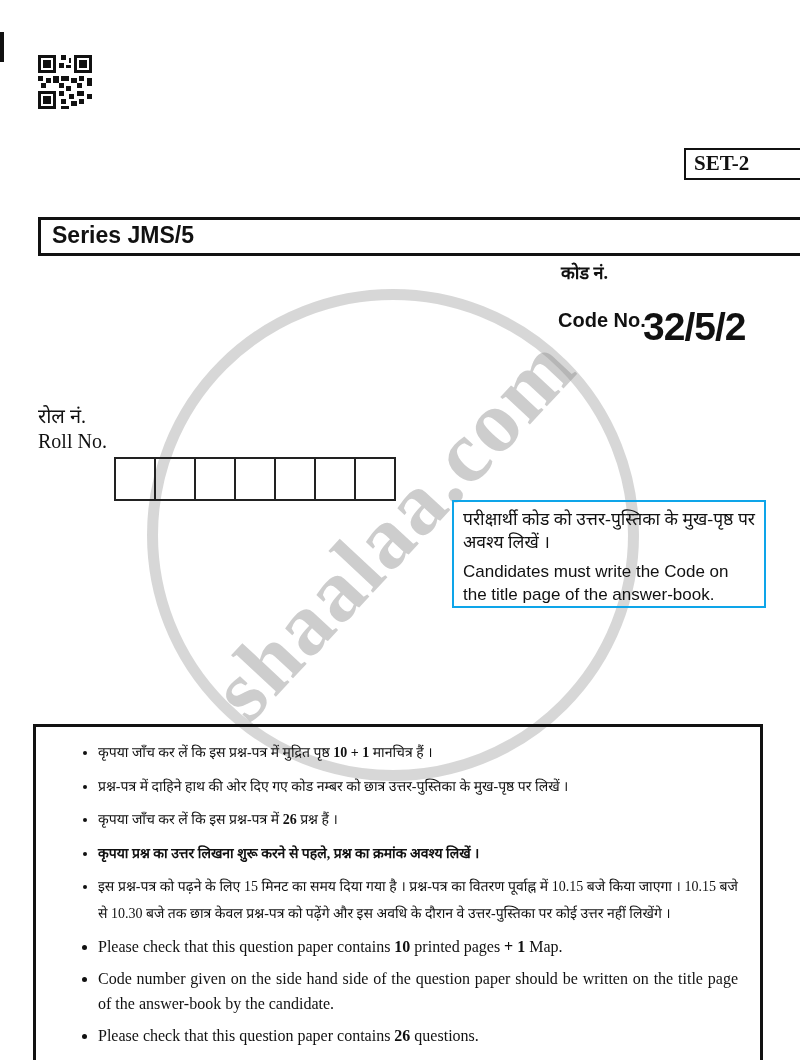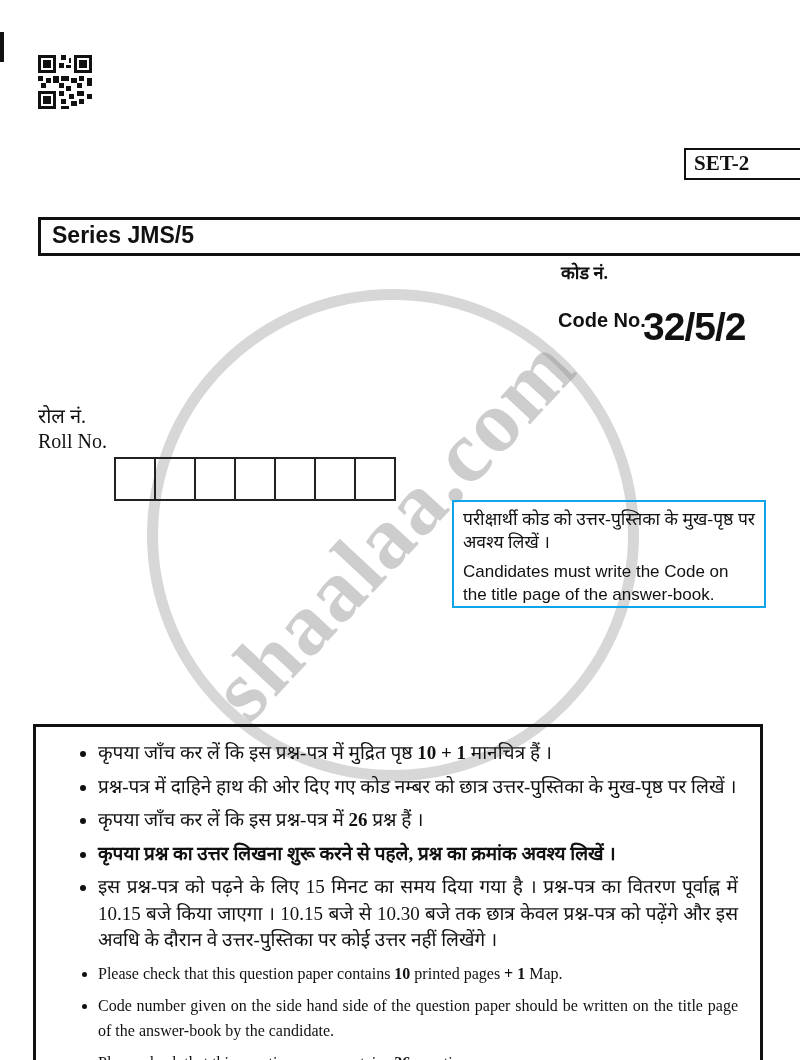--- a/index.html
+++ b/index.html
@@ -44,21 +44,21 @@
   #notice-box .hi{font-size:17.5px;line-height:23px;text-align:justify;margin:0 0 6px;}
   #notice-box .en{font-family:"Liberation Sans",sans-serif;font-size:17px;line-height:23px;margin:0;}
   
   #instr-box{
     left:33px;top:274px;width:730px;height:498px;border:3px solid #111;box-sizing:border-box;
   }
   #instr-list{margin:13px 0 0;padding:0 22px 0 62px;}
   #instr-list li{
     margin-bottom:7px;text-align:justify;font-size:16px;line-height:25px;
   }
-  #instr-list li.hi{font-size:19px;line-height:26.5px;font-family:Liberation Serif, serif;}
+  #instr-list li.hi{font-size:14px;line-height:26.5px;font-family:Liberation Serif, serif;}
   #instr-list li.bold{font-weight:bold;}
   #instr-list li b{font-weight:bold;}
   #site-line{
     left:4px;top:1024px;font-family:"Liberation Sans",sans-serif;font-size:21px;color:#1c1c1c;z-index:2;
   }
 </style>
 </head>
 <body>
 
 <div id="page">

